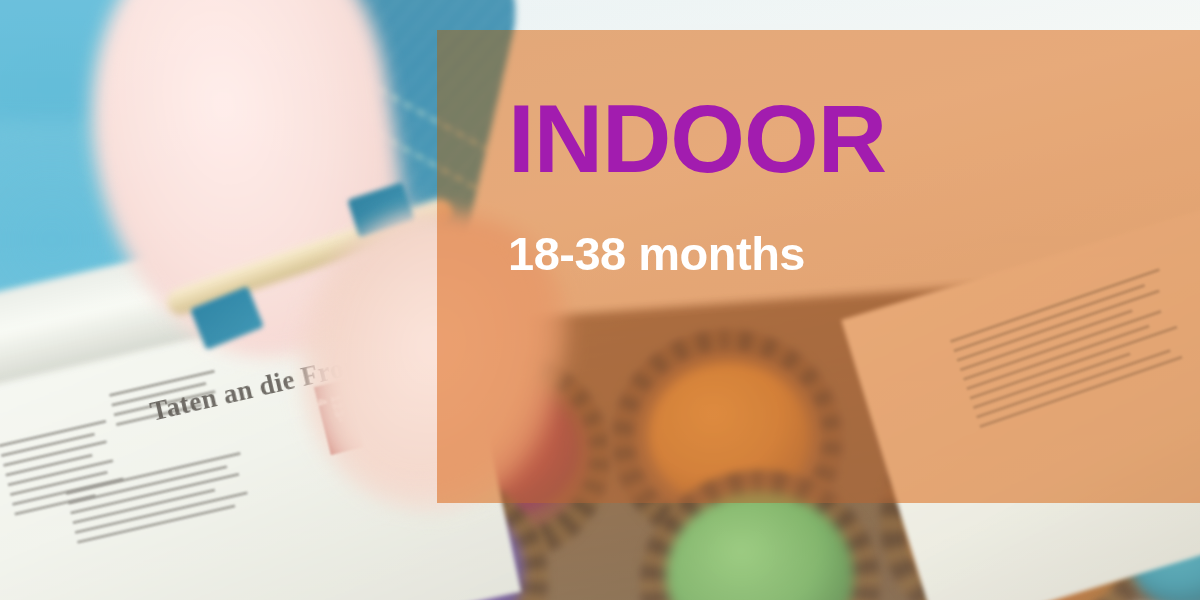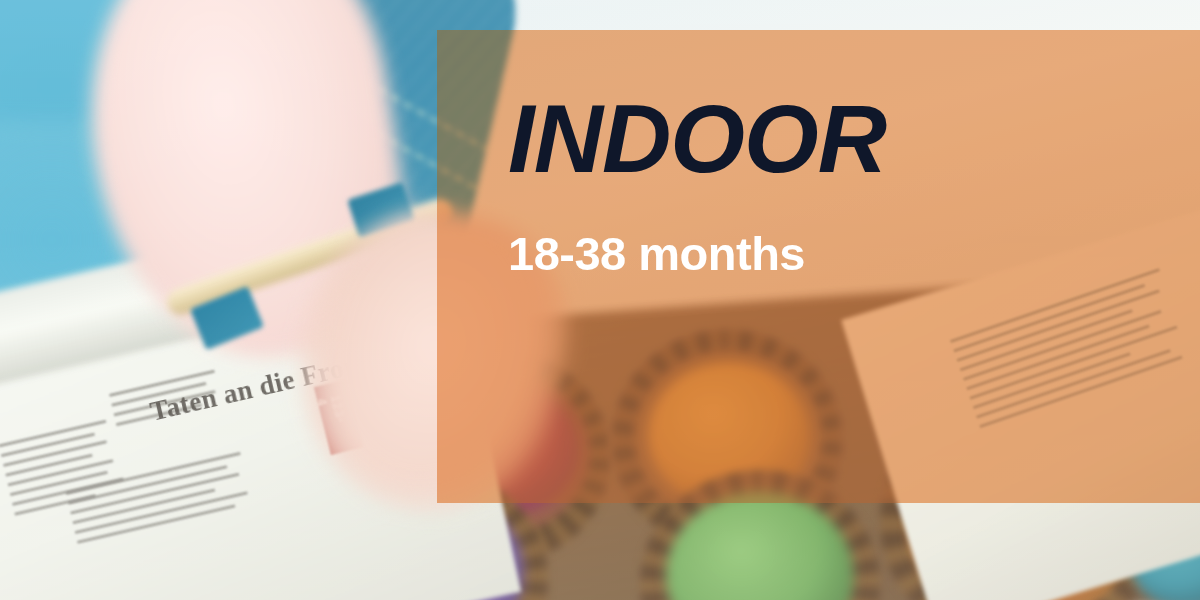--- a/index.html
+++ b/index.html
@@ -249,29 +249,28 @@
 
   
   .text-block {
     position: absolute;
     left: 508px;
     top: 92px;
     width: 680px;
   }
   .headline {
     margin: 0;
-    color: #0f172a;
+    color: #a21caf;
     font-family: "Liberation Sans", sans-serif;
     font-weight: bold;
     font-size: 96px;
     line-height: 0.98;
     letter-spacing: -1px;
     text-transform: uppercase;
     white-space: nowrap;
-    font-style: italic;
   }
   .headline .line2 {
     display: block;
     letter-spacing: -2px;
   }
   .subhead {
     margin: 0;
     padding-top: 44px;
     color: #ffffff;
     font-family: "Liberation Sans", sans-serif;

